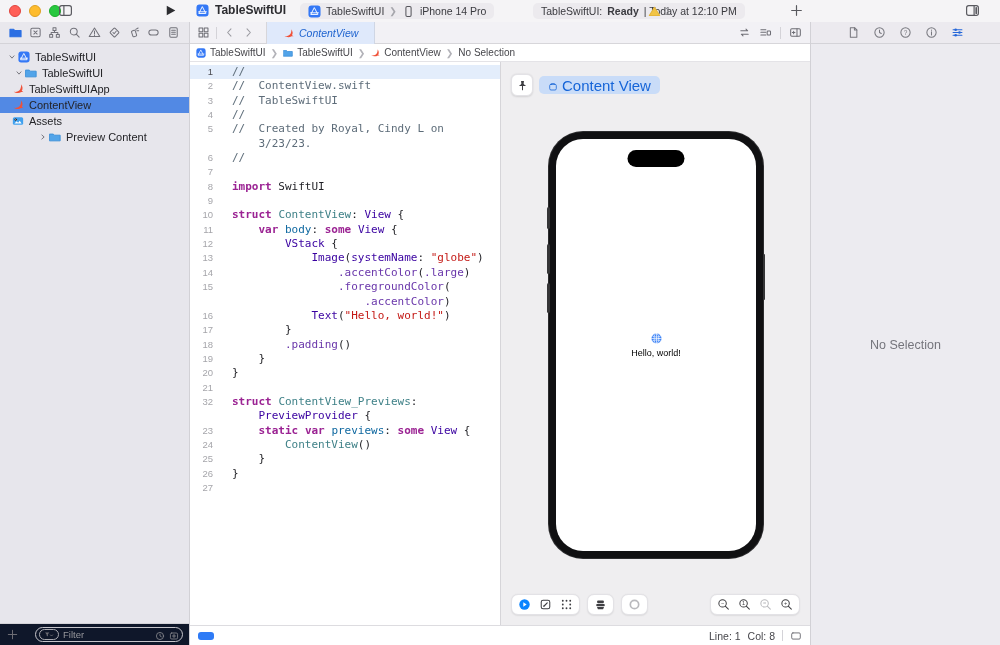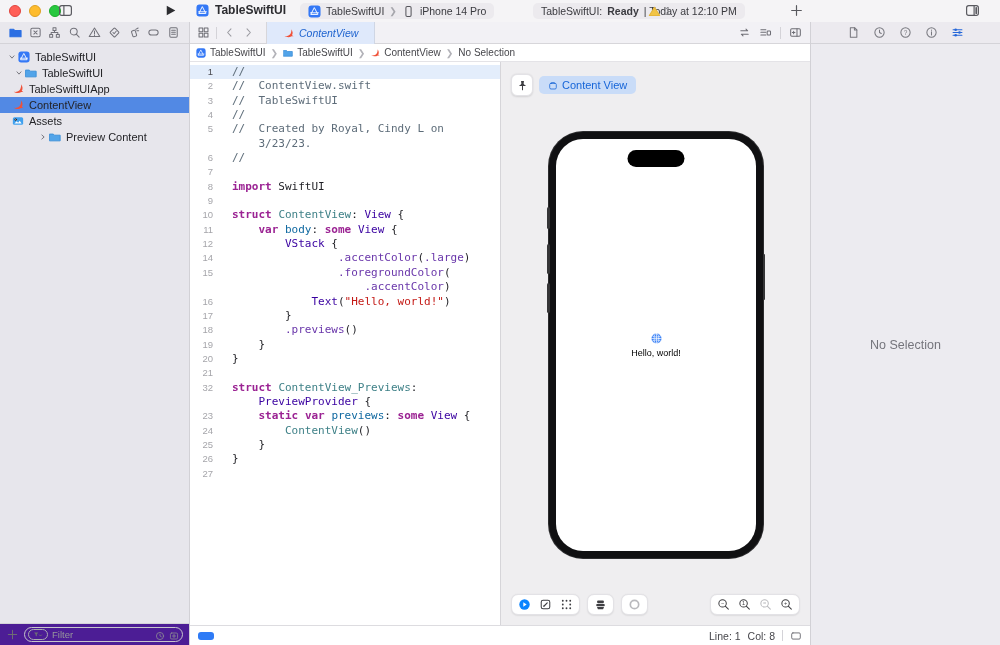--- a/index.html
+++ b/index.html
@@ -32,21 +32,21 @@
   .navtab.sel { color:#2c6fe3; }
   .tree { flex:1; padding-top:5px; overflow:hidden; }
   .trow { height:16px; display:flex; align-items:center; font-size:11px; color:#232327; }
   .trow .chev { width:12px; color:#6f6f76; display:flex; justify-content:center; }
   .trow .chev svg{width:8px;height:8px;}
   .trow.selected { background:#5289e4; }
   .trow .ticon { margin-right:5px; display:flex; }
   .trow .ticon svg { width:12px; height:12px; }
   .ind-0{padding-left:6px;} .ind-1{padding-left:13px;} .ind-2{padding-left:37px;}
   .noChev{padding-left:12px;}
-  .filterbar { height:22px; border-top:1px solid #d4d3d8; display:flex; align-items:center; padding:0 6px; gap:5px; background:#4c1d95; }
+  .filterbar { height:22px; border-top:1px solid #d4d3d8; display:flex; align-items:center; padding:0 6px; gap:16px; background:#0f172a; }
   .filterbar .plus { color:#6d6d74; }
   .filterfield { flex:1; height:15px; border:1px solid #c6c5cb; border-radius:8px; display:flex; align-items:center; padding:0 3px; gap:4px; color:#97979c; }
   .funnel-oval { width:20px; height:11px; border:1px solid #a9a9af; border-radius:6px; display:flex; align-items:center; justify-content:center; color:#6d6d74; }
   .funnel-oval svg{width:9px;height:9px;}
   .filterfield .ph { flex:1; font-size:9.5px; }
   .filterfield svg{width:10px;height:10px;}
   .ffic { color:#8e8e93; display:flex; }
 
   
   .tabbar { height:22px; background:#f2f1f5; border-bottom:1px solid #d7d6da; display:flex; align-items:center; }
@@ -70,21 +70,21 @@
   .crow { display:flex; height:14.35px; line-height:14.35px; white-space:pre; }
   .crow.hl { background:#e3edfb; }
   .gut { width:30px; text-align:right; padding-right:7px; color:#a5a5aa; font-size:9.5px; flex:none; font-family:"Liberation Sans",sans-serif; }
   .crow.hl .gut { color:#4c4c52; }
   .ctext { padding-left:12px; }
   .tk-c{color:#5d6c79;} .tk-k{color:#9b2393;font-weight:bold;} .tk-s{color:#c41a16;}
   .tk-t{color:#3900a0;} .tk-d{color:#3e8087;} .tk-v{color:#0f68a0;} .tk-f{color:#6936aa;} .tk-p{color:#1f1f24;}
 
   .canvas { width:310px; background:#efeef0; border-left:1px solid #d6d5d9; position:relative; }
   .pin-btn { position:absolute; left:10px; top:12px; width:22px; height:22px; background:#fff; border-radius:6px; border:1px solid #e3e2e6; box-shadow:0 0.5px 2px rgba(0,0,0,.12); display:flex; align-items:center; justify-content:center; color:#3e3e42; }
-  .cv-chip { position:absolute; left:38px; top:14px; height:18px; background:#c9dcf8; border-radius:5px; display:flex; align-items:center; gap:4px; padding:0 9px; color:#1665d8; font-size:11px; }
+  .cv-chip { position:absolute; left:38px; top:14px; height:18px; background:#c9dcf8; border-radius:5px; display:flex; align-items:center; gap:4px; padding:0 9px; color:#1665d8; font-size:15px; }
   .cv-chip svg{width:10px;height:10px;}
 
   .phone { position:absolute; left:48px; top:70px; width:214px; height:426px; background:#101012; border-radius:34px; padding:7px; box-shadow:0 0 0 1px #2c2c2e; }
   .screen { width:100%; height:100%; background:#fff; border-radius:27px; position:relative; display:flex; flex-direction:column; align-items:center; justify-content:center; }
   .dyn-island { position:absolute; top:11px; left:50%; transform:translateX(-50%); width:57px; height:17px; background:#000; border-radius:9px; }
   .hello { display:flex; flex-direction:column; align-items:center; gap:3px; }
   .hello .txt { font-size:9px; color:#000; }
   .sidebtn { position:absolute; background:#353537; border-radius:2px; }
 
   .canvas-toolbar { position:absolute; left:10px; right:10px; bottom:10px; display:flex; align-items:center; gap:7px; }
@@ -410,26 +410,27 @@
           <div class="crow"><span class="gut">4</span><span class="ctext"><span class="tk-c">//</span></span></div>
           <div class="crow"><span class="gut">5</span><span class="ctext"><span class="tk-c">//  Created by Royal, Cindy L on</span></span></div>
           <div class="crow"><span class="gut"></span><span class="ctext"><span class="tk-c">    3/23/23.</span></span></div>
           <div class="crow"><span class="gut">6</span><span class="ctext"><span class="tk-c">//</span></span></div>
           <div class="crow"><span class="gut">7</span><span class="ctext"></span></div>
           <div class="crow"><span class="gut">8</span><span class="ctext"><span class="tk-k">import</span><span class="tk-p"> SwiftUI</span></span></div>
           <div class="crow"><span class="gut">9</span><span class="ctext"></span></div>
           <div class="crow"><span class="gut">10</span><span class="ctext"><span class="tk-k">struct</span><span class="tk-p"> </span><span class="tk-d">ContentView</span><span class="tk-p">: </span><span class="tk-t">View</span><span class="tk-p"> {</span></span></div>
           <div class="crow"><span class="gut">11</span><span class="ctext"><span class="tk-p">    </span><span class="tk-k">var</span><span class="tk-p"> </span><span class="tk-v">body</span><span class="tk-p">: </span><span class="tk-k">some</span><span class="tk-p"> </span><span class="tk-t">View</span><span class="tk-p"> {</span></span></div>
           <div class="crow"><span class="gut">12</span><span class="ctext"><span class="tk-p">        </span><span class="tk-t">VStack</span><span class="tk-p"> {</span></span></div>
+          <div class="crow"><span class="gut">13</span><span class="ctext"><span class="tk-p">            </span><span class="tk-t">Image</span><span class="tk-p">(</span><span class="tk-t">systemName</span><span class="tk-p">: </span><span class="tk-s">"globe"</span><span class="tk-p">)</span></span></div>
           <div class="crow"><span class="gut">14</span><span class="ctext"><span class="tk-p">                </span><span class="tk-f">.accentColor</span><span class="tk-p">(</span><span class="tk-f">.large</span><span class="tk-p">)</span></span></div>
           <div class="crow"><span class="gut">15</span><span class="ctext"><span class="tk-p">                </span><span class="tk-f">.foregroundColor</span><span class="tk-p">(</span></span></div>
           <div class="crow"><span class="gut"></span><span class="ctext"><span class="tk-p">                    </span><span class="tk-f">.accentColor</span><span class="tk-p">)</span></span></div>
           <div class="crow"><span class="gut">16</span><span class="ctext"><span class="tk-p">            </span><span class="tk-t">Text</span><span class="tk-p">(</span><span class="tk-s">"Hello, world!"</span><span class="tk-p">)</span></span></div>
           <div class="crow"><span class="gut">17</span><span class="ctext"><span class="tk-p">        }</span></span></div>
-          <div class="crow"><span class="gut">18</span><span class="ctext"><span class="tk-p">        </span><span class="tk-f">.previews</span><span class="tk-p">()</span></span></div>
+          <div class="crow"><span class="gut">18</span><span class="ctext"><span class="tk-p">        </span><span class="tk-f">.padding</span><span class="tk-p">()</span></span></div>
           <div class="crow"><span class="gut">19</span><span class="ctext"><span class="tk-p">    }</span></span></div>
           <div class="crow"><span class="gut">20</span><span class="ctext"><span class="tk-p">}</span></span></div>
           <div class="crow"><span class="gut">21</span><span class="ctext"></span></div>
           <div class="crow"><span class="gut">32</span><span class="ctext"><span class="tk-k">struct</span><span class="tk-p"> </span><span class="tk-d">ContentView_Previews</span><span class="tk-p">:</span></span></div>
           <div class="crow"><span class="gut"></span><span class="ctext"><span class="tk-p">    </span><span class="tk-t">PreviewProvider</span><span class="tk-p"> {</span></span></div>
           <div class="crow"><span class="gut">23</span><span class="ctext"><span class="tk-p">    </span><span class="tk-k">static</span><span class="tk-p"> </span><span class="tk-k">var</span><span class="tk-p"> </span><span class="tk-v">previews</span><span class="tk-p">: </span><span class="tk-k">some</span><span class="tk-p"> </span><span class="tk-t">View</span><span class="tk-p"> {</span></span></div>
           <div class="crow"><span class="gut">24</span><span class="ctext"><span class="tk-p">        </span><span class="tk-d">ContentView</span><span class="tk-p">()</span></span></div>
           <div class="crow"><span class="gut">25</span><span class="ctext"><span class="tk-p">    }</span></span></div>
           <div class="crow"><span class="gut">26</span><span class="ctext"><span class="tk-p">}</span></span></div>
           <div class="crow"><span class="gut">27</span><span class="ctext"></span></div>

